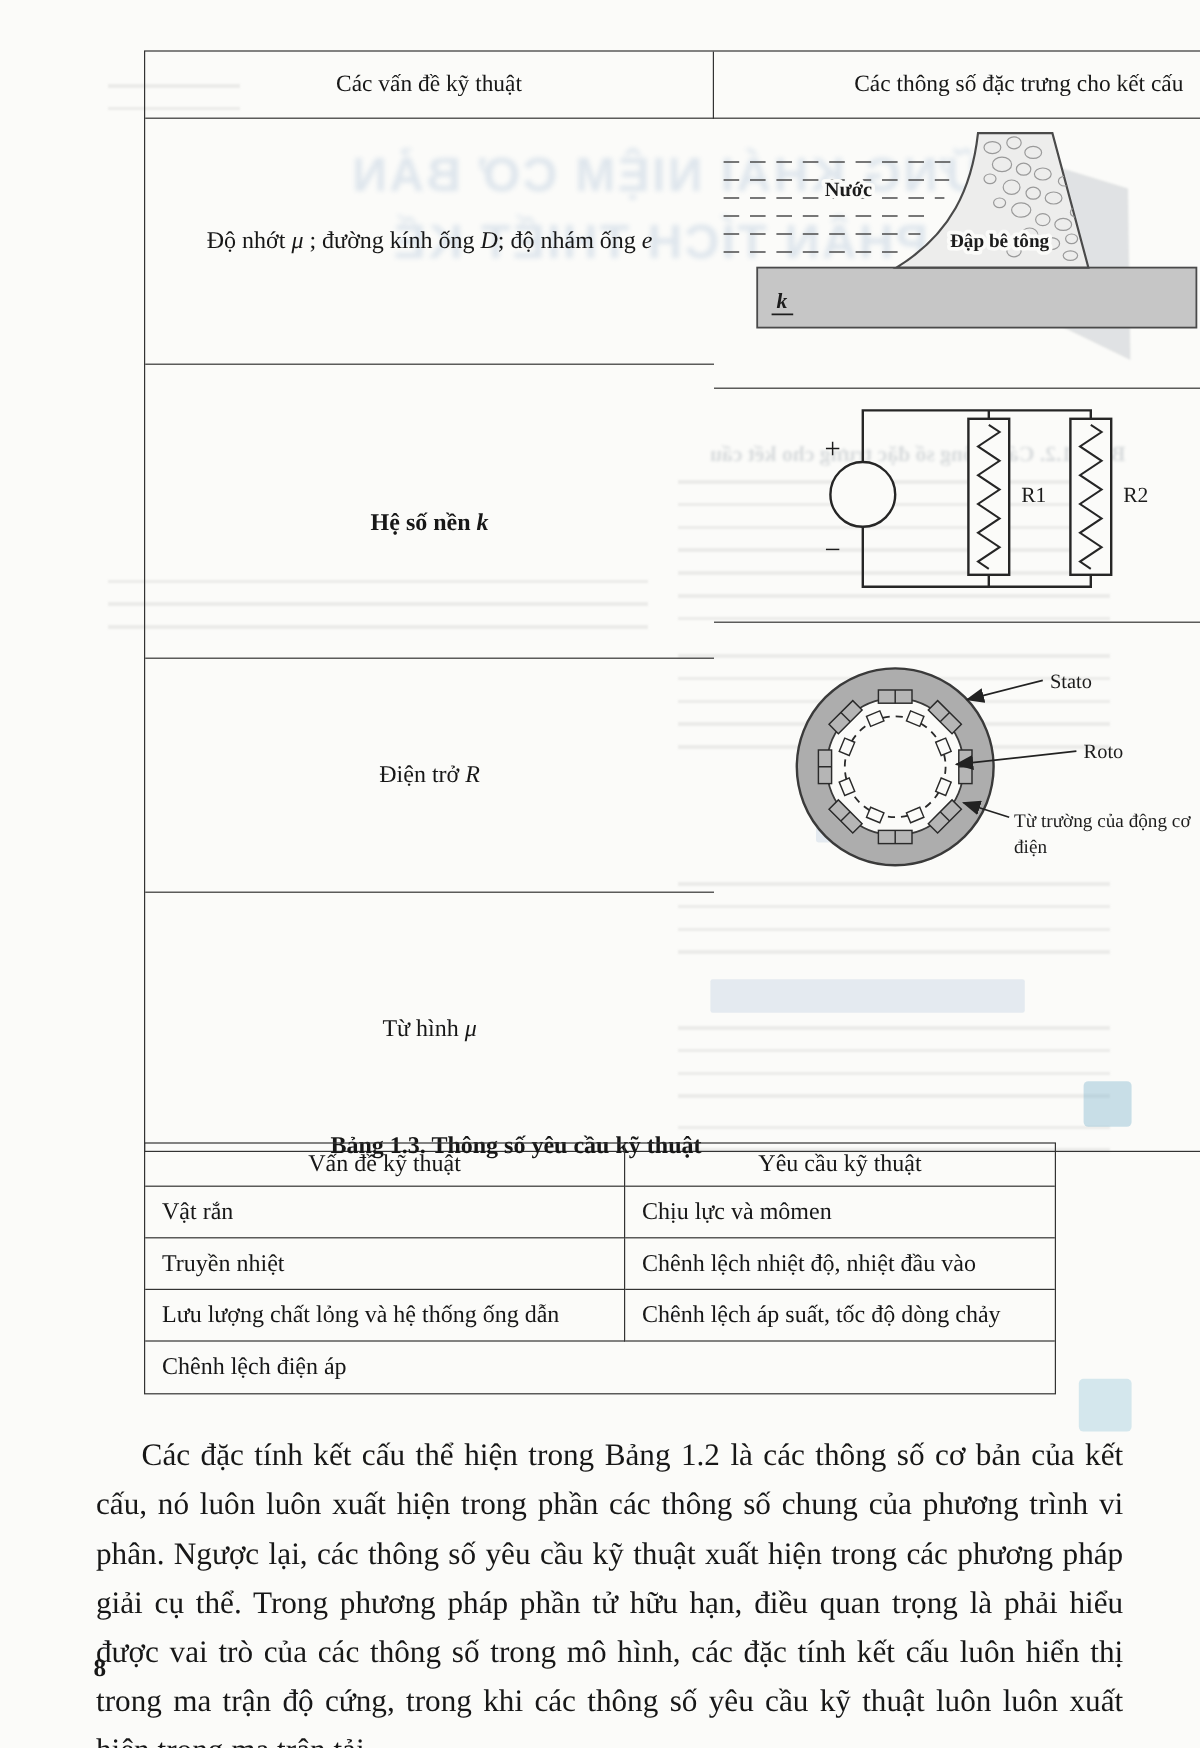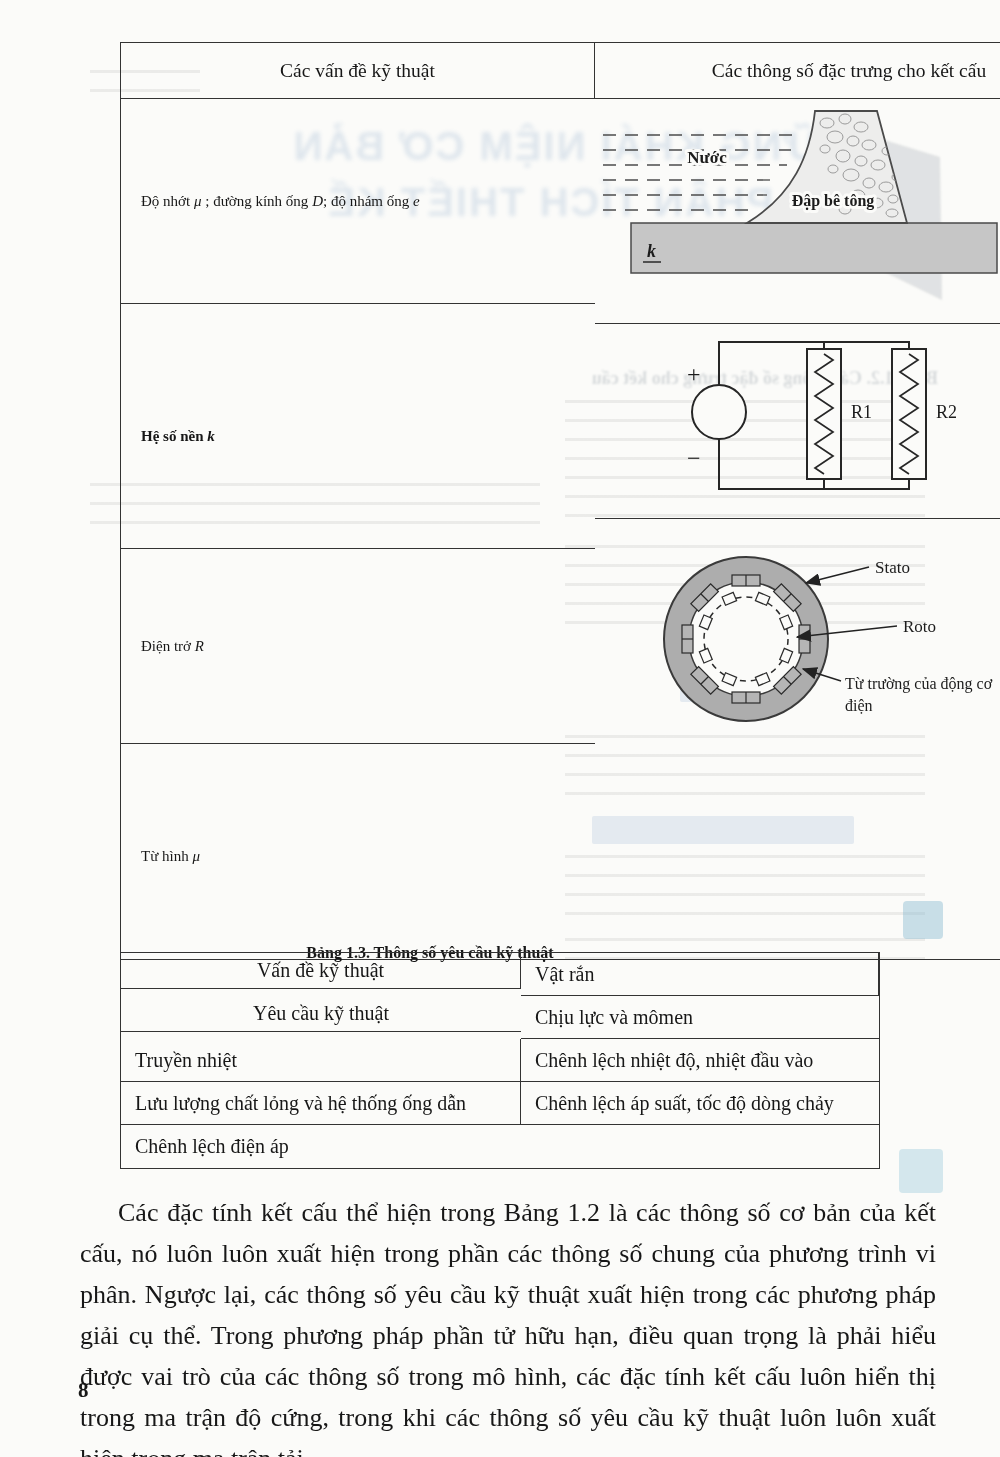--- a/index.html
+++ b/index.html
@@ -36,30 +36,30 @@
   }
   .mt-c{box-sizing:border-box;border-bottom:1.5px solid #333;}
   .mt-c.left{border-right:1.5px solid #333;position:relative;overflow:hidden;}
   .mt-c.last{border-bottom:none;}
   .h-hdr{height:56px;}
   .h-r1{height:205px;}
   .h-r2{height:225px;font-weight:bold;}
   .h-r3{height:195px;}
   .h-r4{height:205px;}
   .mt-c.hdr{display:flex;align-items:center;justify-content:center;font-size:19.5px;}
-  .mt-c.right{display:flex;align-items:center;padding:0 20px;font-size:15px;}
+  .mt-c.right{display:flex;align-items:center;padding:0 20px;font-size:20px;justify-content:center;}
   .param{margin:0;line-height:1.5;}
   .var{font-style:italic;}
   .diag{display:block;position:absolute;left:0;top:0;}
   .dlab{font-size:17px;font-family:"Liberation Serif",serif;fill:#1c1c1c;}
   .dlab-halo{paint-order:stroke;stroke:#fbfbf9;stroke-width:6px;stroke-linejoin:round;}
   
   .t13-title{
     position:absolute;left:120px;top:944px;width:620px;text-align:center;
-    font-weight:bold;font-size:16px;
+    font-weight:bold;font-size:20px;
   }
   .t13{
     position:absolute;left:120px;top:952px;width:760px;box-sizing:border-box;
     border:1.6px solid #333;display:grid;grid-template-columns:400px 1fr;
   }
   .t13 .c{box-sizing:border-box;border-bottom:1.5px solid #333;display:flex;align-items:center;font-size:20px;}
   .t13 .c.l{border-right:1.5px solid #333;}
   .t13 .c.hdr{justify-content:center;height:36px;}
   .t13 .c.body{height:43px;padding:0 14px;}
   .t13 .c.lastrow{border-bottom:none;}
@@ -265,27 +265,27 @@
     <p class="param"><span>Từ hình </span><i class="var">μ</i></p>
   </div>
 </div>
 
 <div class="t13-title">Bảng 1.3. Thông số yêu cầu kỹ thuật</div>
 
 <div class="t13">
   <div class="c l hdr">
       <span>Vấn đề kỹ thuật</span>
     </div>
+  <div class="c hdr">
+      <span>Yêu cầu kỹ thuật</span>
+    </div>
+
   <div class="c l body">
       <span>Vật rắn</span>
     </div>
-
-  <div class="c hdr">
-      <span>Yêu cầu kỹ thuật</span>
-    </div>
   <div class="c body">
       <span>Chịu lực và mômen</span>
     </div>
 
   <div class="c l body">
       <span>Truyền nhiệt</span>
     </div>
   <div class="c body">
       <span>Chênh lệch nhiệt độ, nhiệt đầu vào</span>
     </div>

